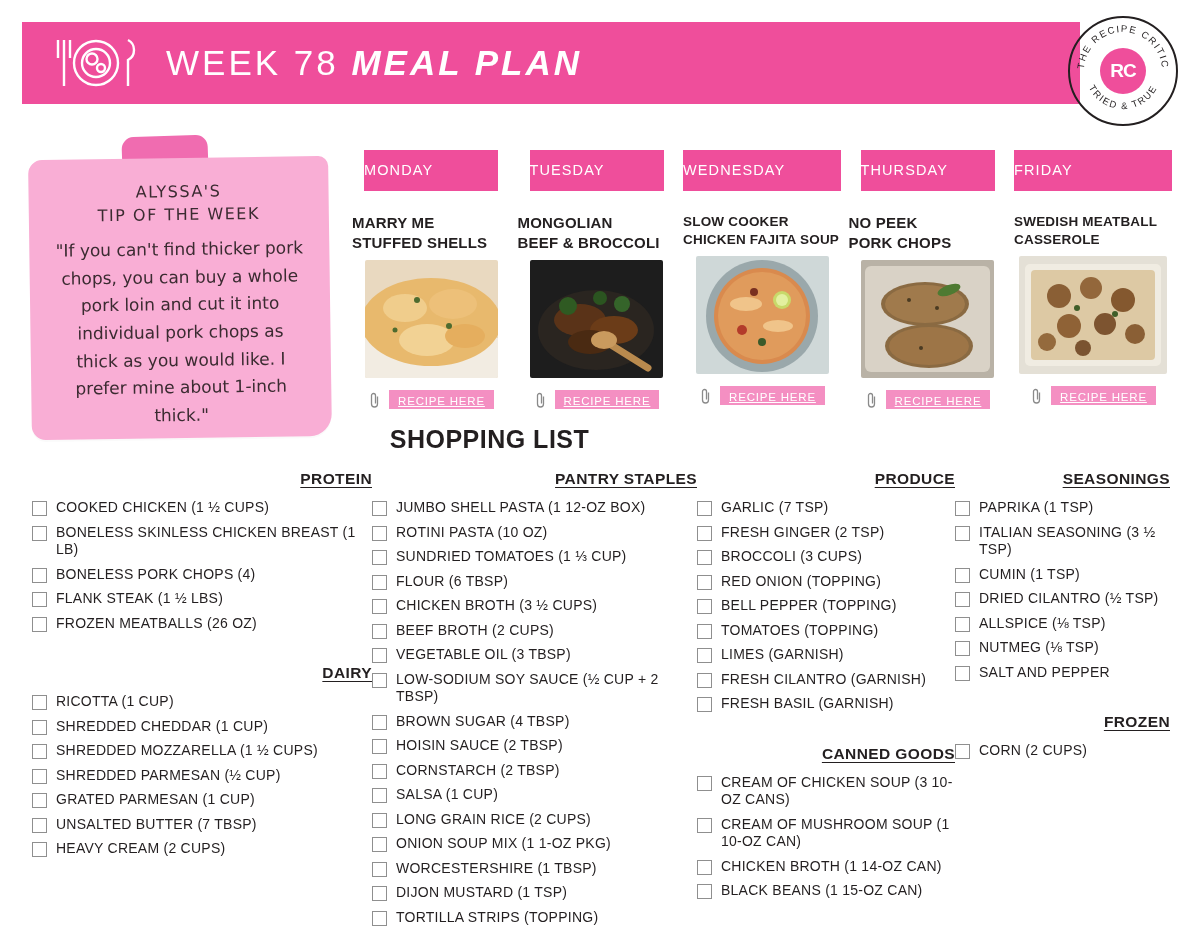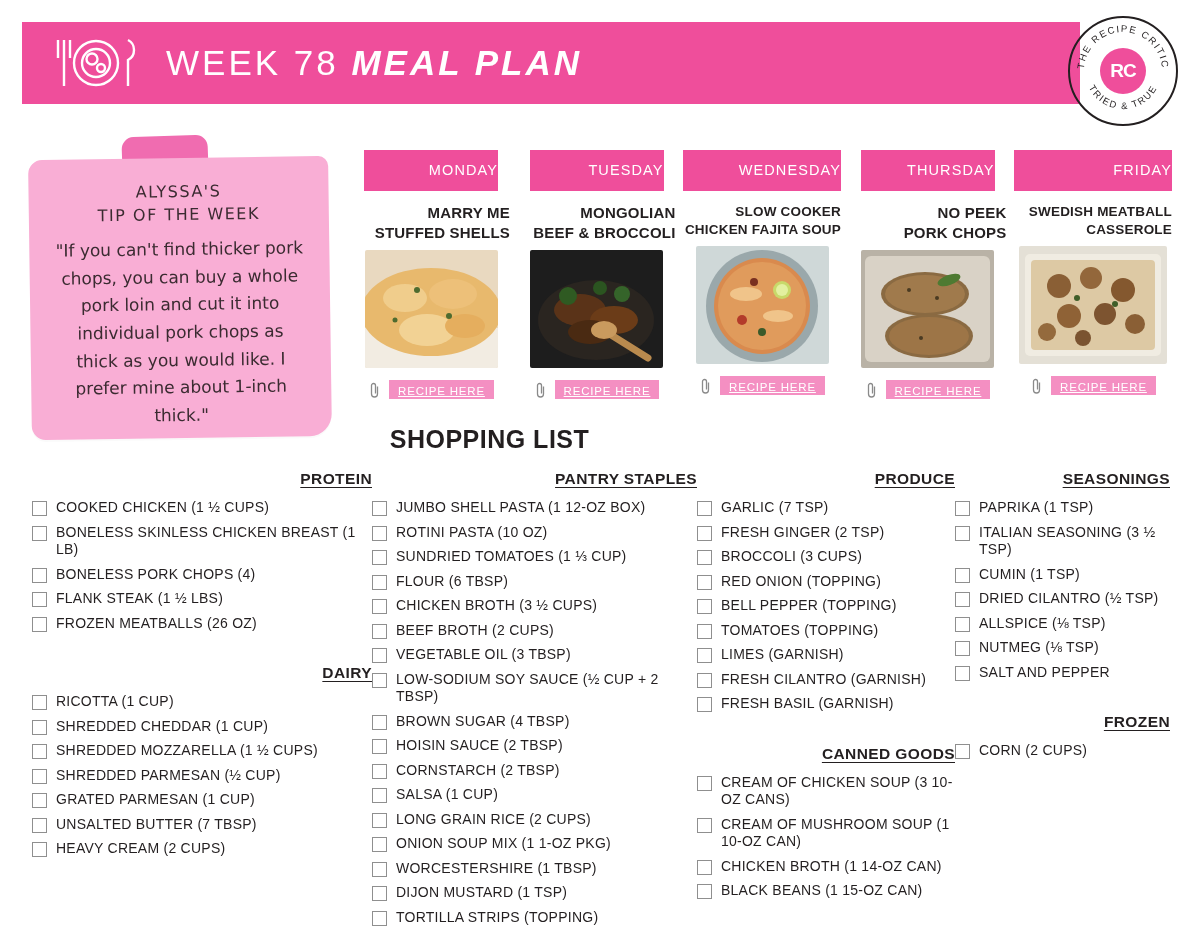--- a/index.html
+++ b/index.html
@@ -135,35 +135,35 @@
   .days {
     position: absolute;
     left: 352px;
     top: 150px;
     width: 820px;
     display: flex;
     justify-content: space-between;
   }
   .day-col {
     width: 158px;
-    text-align: right;
+    text-align: left;
   }
   .day-pill {
     background: #ef4e9b;
     color: #ffffff;
     font-size: 14.5px;
     letter-spacing: 1.1px;
     font-weight: 400;
     padding: 12px 0 13px;
     width: 134px;
     margin: 0 auto;
   }
   .day-pill.wide { width: 158px; }
   .day-name {
-    margin-top: 12px;
+    margin-top: 22px;
     font-size: 15px;
     font-weight: 700;
     line-height: 1.3;
     letter-spacing: 0.2px;
   }
   .day-name.small { font-size: 13.5px; }
   .photo {
     margin-top: 8px;
     width: 133px;
     height: 118px;

